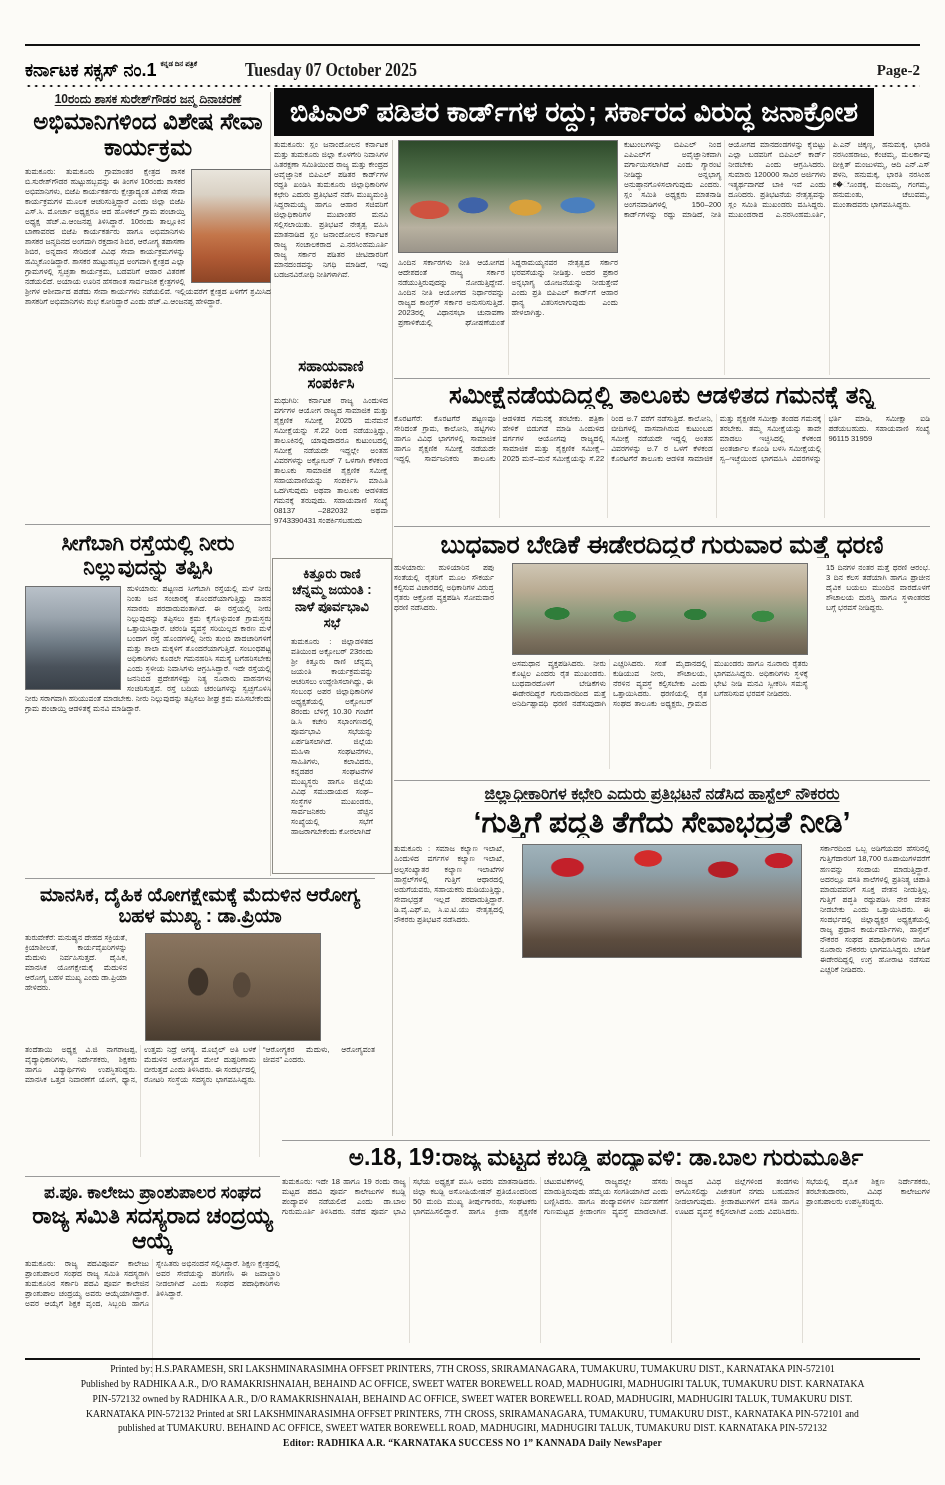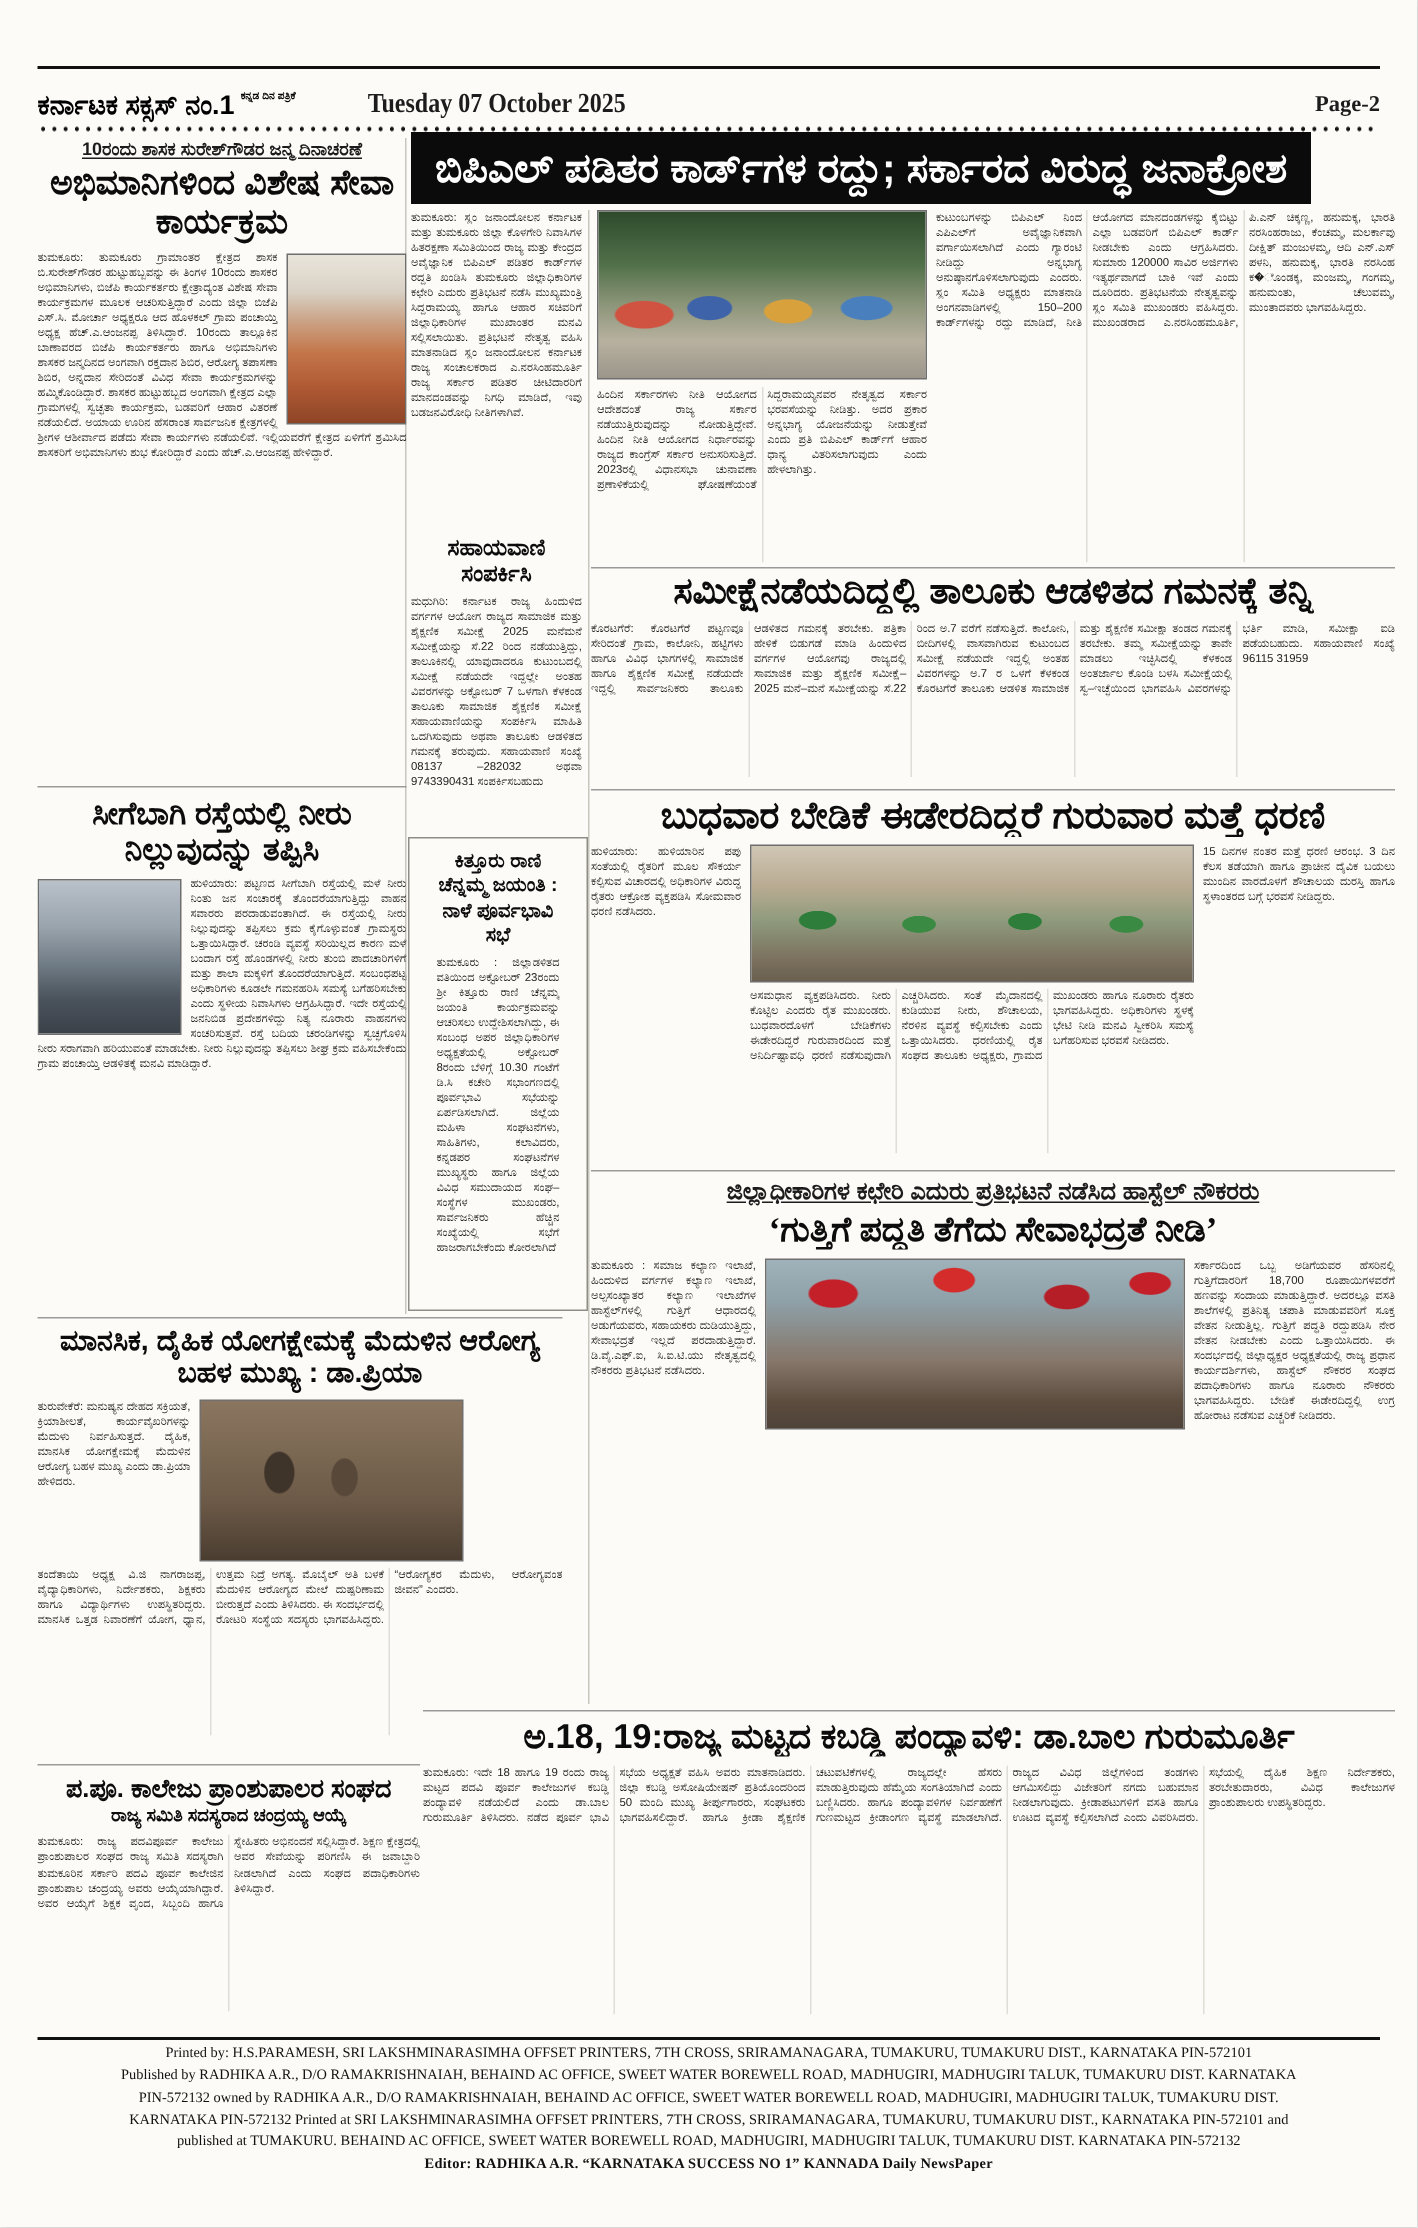--- a/index.html
+++ b/index.html
@@ -29,21 +29,21 @@
   .rule-t{border-top:1px solid #9a9a9a;}
   .vrule{width:1px;background:#c9c6be;}
   .photo{border:1px solid #6f6f6f;box-sizing:border-box;}
   .banner{background:#0b0b0b;color:#fff;display:flex;align-items:center;justify-content:center;
           font-weight:bold;font-size:27px;line-height:1;white-space:nowrap;overflow:hidden;}
   .boxed{border:1px solid #8f8d86;box-sizing:border-box;padding:5px 18px;}
   .fline{text-align:center;font-family:"Liberation Serif",serif;font-size:9.6px;line-height:1.55;
          color:#111;white-space:nowrap;overflow:hidden;}
   .fline.last{font-weight:bold;letter-spacing:.2px;}
   .stack{display:flex;flex-direction:column;gap:4px;}
-  .row{display:flex;gap:6px;}
+  .row{display:flex;gap:18px;}
 </style>
 </head>
 <body>
 
 <div class="page">
 
   <div class="abs masthead" style="left:25px;top:44px;width:895px;height:36px;">
     <div class="logo-kn"><span>ಕರ್ನಾಟಕ ಸಕ್ಸಸ್ ನಂ.1</span><span class="tagline">ಕನ್ನಡ ದಿನ ಪತ್ರಿಕೆ</span></div>
     <div class="mdate">Tuesday 07 October 2025</div>
     <div class="page-no">Page-2</div>
@@ -113,21 +113,21 @@
     <h2 class="hl" style="font-size:21px;margin:6px 0 6px 0;">ಸೀಗೆಬಾಗಿ ರಸ್ತೆಯಲ್ಲಿ ನೀರು ನಿಲ್ಲುವುದನ್ನು ತಪ್ಪಿಸಿ</h2>
     <div class="bt" style="height:276px;">
       <div class="photo" style="float:left;width:96px;height:104px;margin:2px 6px 4px 0;
                   background:linear-gradient(180deg,#b9c1c9 0%,#9aa4ad 30%,#6f7b85 55%,#4a525b 78%,#3a4149 100%);"></div>
       <span>ಹುಳಿಯಾರು: ಪಟ್ಟಣದ ಸೀಗೆಬಾಗಿ ರಸ್ತೆಯಲ್ಲಿ ಮಳೆ ನೀರು ನಿಂತು ಜನ ಸಂಚಾರಕ್ಕೆ ತೊಂದರೆಯಾಗುತ್ತಿದ್ದು ವಾಹನ ಸವಾರರು ಪರದಾಡುವಂತಾಗಿದೆ. ಈ ರಸ್ತೆಯಲ್ಲಿ ನೀರು ನಿಲ್ಲುವುದನ್ನು ತಪ್ಪಿಸಲು ಕ್ರಮ ಕೈಗೊಳ್ಳುವಂತೆ ಗ್ರಾಮಸ್ಥರು ಒತ್ತಾಯಿಸಿದ್ದಾರೆ. ಚರಂಡಿ ವ್ಯವಸ್ಥೆ ಸರಿಯಿಲ್ಲದ ಕಾರಣ ಮಳೆ ಬಂದಾಗ ರಸ್ತೆ ಹೊಂಡಗಳಲ್ಲಿ ನೀರು ತುಂಬಿ ಪಾದಚಾರಿಗಳಿಗೆ ಮತ್ತು ಶಾಲಾ ಮಕ್ಕಳಿಗೆ ತೊಂದರೆಯಾಗುತ್ತಿದೆ. ಸಂಬಂಧಪಟ್ಟ ಅಧಿಕಾರಿಗಳು ಕೂಡಲೇ ಗಮನಹರಿಸಿ ಸಮಸ್ಯೆ ಬಗೆಹರಿಸಬೇಕು ಎಂದು ಸ್ಥಳೀಯ ನಿವಾಸಿಗಳು ಆಗ್ರಹಿಸಿದ್ದಾರೆ. ಇದೇ ರಸ್ತೆಯಲ್ಲಿ ಜನನಿಬಿಡ ಪ್ರದೇಶಗಳಿದ್ದು ನಿತ್ಯ ನೂರಾರು ವಾಹನಗಳು ಸಂಚರಿಸುತ್ತವೆ. ರಸ್ತೆ ಬದಿಯ ಚರಂಡಿಗಳನ್ನು ಸ್ವಚ್ಛಗೊಳಿಸಿ ನೀರು ಸರಾಗವಾಗಿ ಹರಿಯುವಂತೆ ಮಾಡಬೇಕು. ನೀರು ನಿಲ್ಲುವುದನ್ನು ತಪ್ಪಿಸಲು ಶೀಘ್ರ ಕ್ರಮ ವಹಿಸಬೇಕೆಂದು ಗ್ರಾಮ ಪಂಚಾಯ್ತಿ ಆಡಳಿತಕ್ಕೆ ಮನವಿ ಮಾಡಿದ್ದಾರೆ.</span>
     </div>
   </div>
 
   <div class="abs rule-t" style="left:394px;top:780px;width:536px;height:356px;">
     <div class="kicker" style="font-size:16px;margin-top:4px;">ಜಿಲ್ಲಾಧೀಕಾರಿಗಳ ಕಛೇರಿ ಎದುರು ಪ್ರತಿಭಟನೆ ನಡೆಸಿದ ಹಾಸ್ಟೆಲ್ ನೌಕರರು</div>
-    <h2 class="hl" style="font-size:23px;margin:2px 0 6px 0;white-space:nowrap;overflow:hidden;font-family:Liberation Serif, serif;">‘ಗುತ್ತಿಗೆ ಪದ್ಧತಿ ತೆಗೆದು ಸೇವಾಭದ್ರತೆ ನೀಡಿ’</h2>
+    <h2 class="hl" style="font-size:29px;margin:2px 0 6px 0;white-space:nowrap;overflow:hidden;">‘ಗುತ್ತಿಗೆ ಪದ್ಧತಿ ತೆಗೆದು ಸೇವಾಭದ್ರತೆ ನೀಡಿ’</h2>
     <div class="row">
       <div class="bt" style="width:110px;height:270px;">ತುಮಕೂರು : ಸಮಾಜ ಕಲ್ಯಾಣ ಇಲಾಖೆ, ಹಿಂದುಳಿದ ವರ್ಗಗಳ ಕಲ್ಯಾಣ ಇಲಾಖೆ, ಅಲ್ಪಸಂಖ್ಯಾತರ ಕಲ್ಯಾಣ ಇಲಾಖೆಗಳ ಹಾಸ್ಟೆಲ್‌ಗಳಲ್ಲಿ ಗುತ್ತಿಗೆ ಆಧಾರದಲ್ಲಿ ಅಡುಗೆಯವರು, ಸಹಾಯಕರು ದುಡಿಯುತ್ತಿದ್ದು, ಸೇವಾಭದ್ರತೆ ಇಲ್ಲದೆ ಪರದಾಡುತ್ತಿದ್ದಾರೆ. ಡಿ.ವೈ.ಎಫ್.ಐ, ಸಿ.ಐ.ಟಿ.ಯು ನೇತೃತ್ವದಲ್ಲಿ ನೌಕರರು ಪ್ರತಿಭಟನೆ ನಡೆಸಿದರು.</div>
       <div class="stack" style="width:280px;">
         <div class="photo" style="width:280px;height:114px;
               background:
                 radial-gradient(ellipse 26px 15px at 16% 20%, #c3202a 60%, transparent 66%),
                 radial-gradient(ellipse 22px 13px at 45% 12%, #d42b2b 60%, transparent 66%),
                 radial-gradient(ellipse 24px 13px at 72% 22%, #b51e26 60%, transparent 66%),
                 radial-gradient(ellipse 22px 12px at 92% 14%, #c3202a 60%, transparent 66%),
                 linear-gradient(180deg,#9fb2ba 0%,#8ea0a8 25%,#86776a 60%,#5c4c3e 85%,#4f4239 100%);"></div>
@@ -144,21 +144,21 @@
             background:
               radial-gradient(ellipse 16px 22px at 30% 45%, #3f342a 60%, transparent 66%),
               radial-gradient(ellipse 14px 20px at 55% 48%, #57483a 60%, transparent 66%),
               linear-gradient(180deg,#8a7560 0%,#7a6752 35%,#6b5846 65%,#4a3d30 100%);"></div>
     </div>
     <div class="bt cols3" style="height:112px;margin-top:4px;">ತಂದೆತಾಯಿ ಅಧ್ಯಕ್ಷ ವಿ.ಜಿ ನಾಗರಾಜಪ್ಪ, ವೈದ್ಯಾಧಿಕಾರಿಗಳು, ನಿರ್ದೇಶಕರು, ಶಿಕ್ಷಕರು ಹಾಗೂ ವಿದ್ಯಾರ್ಥಿಗಳು ಉಪಸ್ಥಿತರಿದ್ದರು. ಮಾನಸಿಕ ಒತ್ತಡ ನಿವಾರಣೆಗೆ ಯೋಗ, ಧ್ಯಾನ, ಉತ್ತಮ ನಿದ್ರೆ ಅಗತ್ಯ. ಮೊಬೈಲ್ ಅತಿ ಬಳಕೆ ಮೆದುಳಿನ ಆರೋಗ್ಯದ ಮೇಲೆ ದುಷ್ಪರಿಣಾಮ ಬೀರುತ್ತದೆ ಎಂದು ತಿಳಿಸಿದರು. ಈ ಸಂದರ್ಭದಲ್ಲಿ ರೋಟರಿ ಸಂಸ್ಥೆಯ ಸದಸ್ಯರು ಭಾಗವಹಿಸಿದ್ದರು. “ಆರೋಗ್ಯಕರ ಮೆದುಳು, ಆರೋಗ್ಯವಂತ ಜೀವನ” ಎಂದರು.</div>
   </div>
 
   <div class="abs rule-t" style="left:25px;top:1176px;width:255px;height:180px;">
     <h2 class="hl" style="font-size:17px;margin:6px 0 0 0;">ಪ.ಪೂ. ಕಾಲೇಜು ಪ್ರಾಂಶುಪಾಲರ ಸಂಘದ</h2>
-    <h2 class="hl" style="font-size:12px;margin:2px 0 6px 0;">ರಾಜ್ಯ ಸಮಿತಿ ಸದಸ್ಯರಾದ ಚಂದ್ರಯ್ಯ ಆಯ್ಕೆ</h2>
+    <h2 class="hl" style="font-size:22px;margin:2px 0 6px 0;">ರಾಜ್ಯ ಸಮಿತಿ ಸದಸ್ಯರಾದ ಚಂದ್ರಯ್ಯ ಆಯ್ಕೆ</h2>
     <div class="bt cols2" style="height:118px;">ತುಮಕೂರು: ರಾಜ್ಯ ಪದವಿಪೂರ್ವ ಕಾಲೇಜು ಪ್ರಾಂಶುಪಾಲರ ಸಂಘದ ರಾಜ್ಯ ಸಮಿತಿ ಸದಸ್ಯರಾಗಿ ತುಮಕೂರಿನ ಸರ್ಕಾರಿ ಪದವಿ ಪೂರ್ವ ಕಾಲೇಜಿನ ಪ್ರಾಂಶುಪಾಲ ಚಂದ್ರಯ್ಯ ಅವರು ಆಯ್ಕೆಯಾಗಿದ್ದಾರೆ. ಅವರ ಆಯ್ಕೆಗೆ ಶಿಕ್ಷಕ ವೃಂದ, ಸಿಬ್ಬಂದಿ ಹಾಗೂ ಸ್ನೇಹಿತರು ಅಭಿನಂದನೆ ಸಲ್ಲಿಸಿದ್ದಾರೆ. ಶಿಕ್ಷಣ ಕ್ಷೇತ್ರದಲ್ಲಿ ಅವರ ಸೇವೆಯನ್ನು ಪರಿಗಣಿಸಿ ಈ ಜವಾಬ್ದಾರಿ ನೀಡಲಾಗಿದೆ ಎಂದು ಸಂಘದ ಪದಾಧಿಕಾರಿಗಳು ತಿಳಿಸಿದ್ದಾರೆ.</div>
   </div>
 
   <div class="abs rule-t" style="left:282px;top:1140px;width:648px;height:216px;">
     <h2 class="hl" style="font-size:23px;margin:4px 0 6px 0;white-space:nowrap;overflow:hidden;">ಅ.18, 19:ರಾಜ್ಯ ಮಟ್ಟದ ಕಬಡ್ಡಿ ಪಂದ್ಯಾವಳಿ: ಡಾ.ಬಾಲ ಗುರುಮೂರ್ತಿ</h2>
     <div class="bt cols5" style="height:166px;">ತುಮಕೂರು: ಇದೇ 18 ಹಾಗೂ 19 ರಂದು ರಾಜ್ಯ ಮಟ್ಟದ ಪದವಿ ಪೂರ್ವ ಕಾಲೇಜುಗಳ ಕಬಡ್ಡಿ ಪಂದ್ಯಾವಳಿ ನಡೆಯಲಿದೆ ಎಂದು ಡಾ.ಬಾಲ ಗುರುಮೂರ್ತಿ ತಿಳಿಸಿದರು. ನಡೆದ ಪೂರ್ವ ಭಾವಿ ಸಭೆಯ ಅಧ್ಯಕ್ಷತೆ ವಹಿಸಿ ಅವರು ಮಾತನಾಡಿದರು. ಜಿಲ್ಲಾ ಕಬಡ್ಡಿ ಅಸೋಷಿಯೇಷನ್ ಪ್ರತಿಯೊಂದರಿಂದ 50 ಮಂದಿ ಮುಖ್ಯ ತೀರ್ಪುಗಾರರು, ಸಂಘಟಕರು ಭಾಗವಹಿಸಲಿದ್ದಾರೆ. ಹಾಗೂ ಕ್ರೀಡಾ ಶೈಕ್ಷಣಿಕ ಚಟುವಟಿಕೆಗಳಲ್ಲಿ ರಾಜ್ಯದಲ್ಲೇ ಹೆಸರು ಮಾಡುತ್ತಿರುವುದು ಹೆಮ್ಮೆಯ ಸಂಗತಿಯಾಗಿದೆ ಎಂದು ಬಣ್ಣಿಸಿದರು. ಹಾಗೂ ಪಂದ್ಯಾವಳಿಗಳ ನಿರ್ವಹಣೆಗೆ ಗುಣಮಟ್ಟದ ಕ್ರೀಡಾಂಗಣ ವ್ಯವಸ್ಥೆ ಮಾಡಲಾಗಿದೆ. ರಾಜ್ಯದ ವಿವಿಧ ಜಿಲ್ಲೆಗಳಿಂದ ತಂಡಗಳು ಆಗಮಿಸಲಿದ್ದು ವಿಜೇತರಿಗೆ ನಗದು ಬಹುಮಾನ ನೀಡಲಾಗುವುದು. ಕ್ರೀಡಾಪಟುಗಳಿಗೆ ವಸತಿ ಹಾಗೂ ಊಟದ ವ್ಯವಸ್ಥೆ ಕಲ್ಪಿಸಲಾಗಿದೆ ಎಂದು ವಿವರಿಸಿದರು. ಸಭೆಯಲ್ಲಿ ದೈಹಿಕ ಶಿಕ್ಷಣ ನಿರ್ದೇಶಕರು, ತರಬೇತುದಾರರು, ವಿವಿಧ ಕಾಲೇಜುಗಳ ಪ್ರಾಂಶುಪಾಲರು ಉಪಸ್ಥಿತರಿದ್ದರು.</div>
   </div>
 
   <div class="abs" style="left:25px;top:1358px;width:895px;height:2px;background:#111;"></div>
   <div class="abs" style="left:25px;top:1362px;width:895px;height:100px;">

